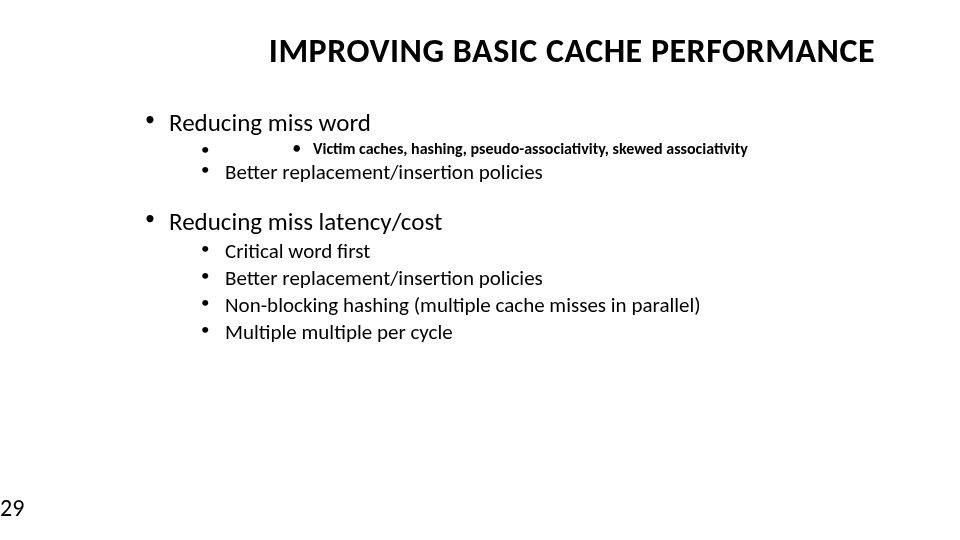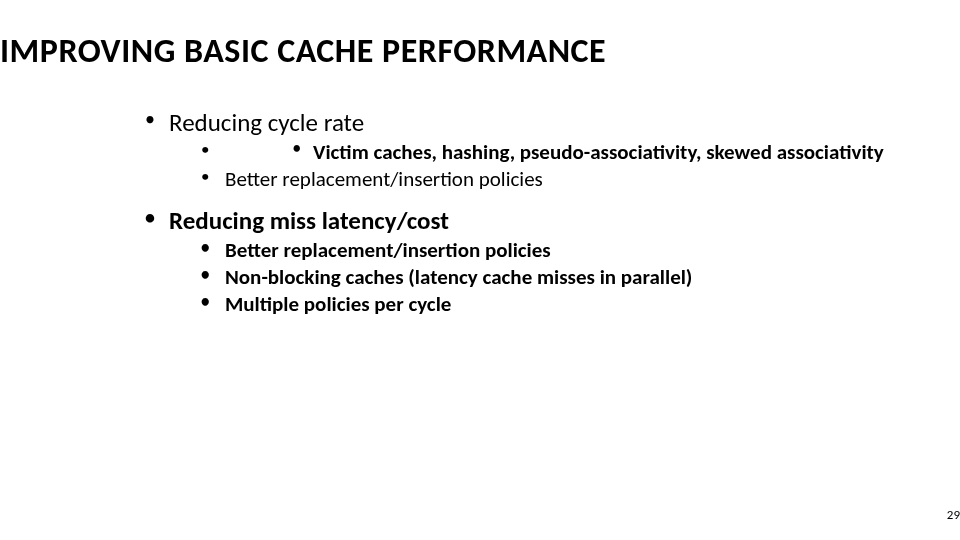--- a/index.html
+++ b/index.html
@@ -15,21 +15,21 @@
     position: relative;
     width: 960px;
     height: 540px;
     box-sizing: border-box;
   }
   .title {
     position: absolute;
     top: 30px;
     left: 0;
     width: 875px;
-    text-align: left;
+    text-align: right;
     font-weight: 700;
     font-size: 34px;
     letter-spacing: 0.5px;
   }
   .content {
     position: absolute;
     top: 105px;
     left: 145px;
     width: 760px;
   }
@@ -52,75 +52,74 @@
     position: relative;
     padding-left: 24px;
   }
   .l1 .bullet::before {
     position: absolute;
     left: 0;
     top: 0;
     font-size: 20px;
   }
   .l1.section-gap {
-    margin-top: 12px;
-    font-weight: bold;
+    margin-top: 20px;
   }
 
   
   .l2 {
     font-size: 21px;
     position: relative;
     padding-left: 24px;
     margin-left: 32px;
   }
   .l2 .bullet::before {
     position: absolute;
     left: 0;
     top: 0;
     font-size: 17px;
   }
 
   
   .l3 {
-    font-size: 21px;
+    font-size: 16px;
     font-weight: 600;
     position: relative;
     padding-left: 20px;
     margin-left: 68px;
   }
   .l3 .bullet::before {
     position: absolute;
     left: 0;
     top: 0;
     font-size: 15px;
   }
 
   .page-number {
     position: absolute;
     bottom: 18px;
     left: 0;
     width: 960px;
-    text-align: right;
-    font-size: 13px;
+    text-align: left;
+    font-size: 24px;
   }
 </style>
 </head>
 <body>
 
 <div class="slide">
 
   <div class="title">IMPROVING BASIC CACHE PERFORMANCE</div>
 
   <div class="content">
     <ul>
 
       <li class="l1">
         <span class="bullet"></span>
-        <span>Reducing cycle rate</span>
+        <span>Reducing miss word</span>
         <ul>
           <li class="l2">
             <span class="bullet"></span>
             <ul>
               <li class="l3">
                 <span class="bullet"></span>
                 <span>Victim caches, hashing, pseudo-associativity, skewed associativity</span>
               </li>
             </ul>
           </li>
@@ -130,29 +129,33 @@
           </li>
         </ul>
       </li>
 
       <li class="l1 section-gap">
         <span class="bullet"></span>
         <span>Reducing miss latency/cost</span>
         <ul>
           <li class="l2">
             <span class="bullet"></span>
+            <span>Critical word first</span>
+          </li>
+          <li class="l2">
+            <span class="bullet"></span>
             <span>Better replacement/insertion policies</span>
           </li>
           <li class="l2">
             <span class="bullet"></span>
-            <span>Non-blocking caches (latency cache misses in parallel)</span>
+            <span>Non-blocking hashing (multiple cache misses in parallel)</span>
           </li>
           <li class="l2">
             <span class="bullet"></span>
-            <span>Multiple policies per cycle</span>
+            <span>Multiple multiple per cycle</span>
           </li>
         </ul>
       </li>
 
     </ul>
   </div>
 
   <div class="page-number">29</div>
 </div>
 

